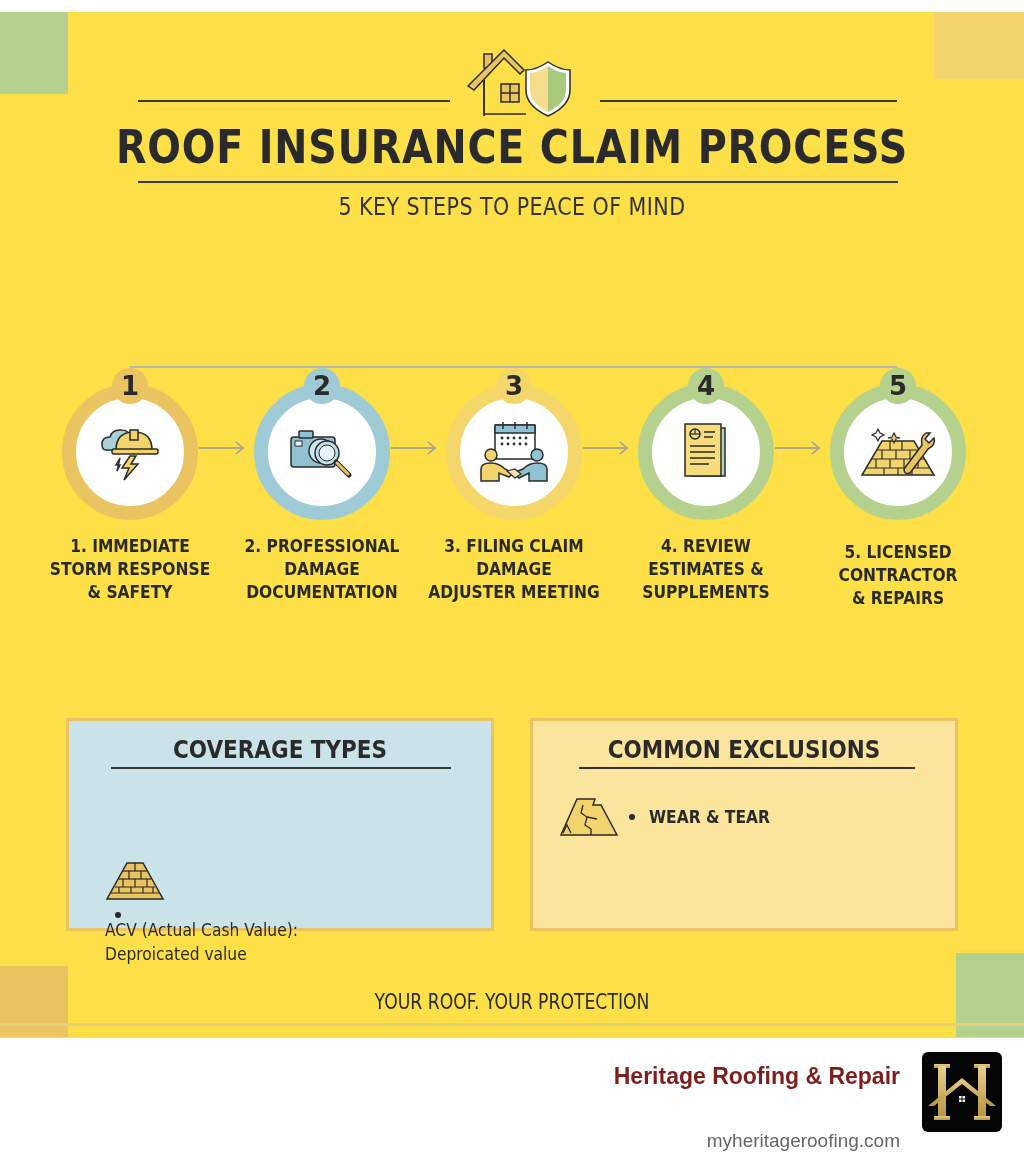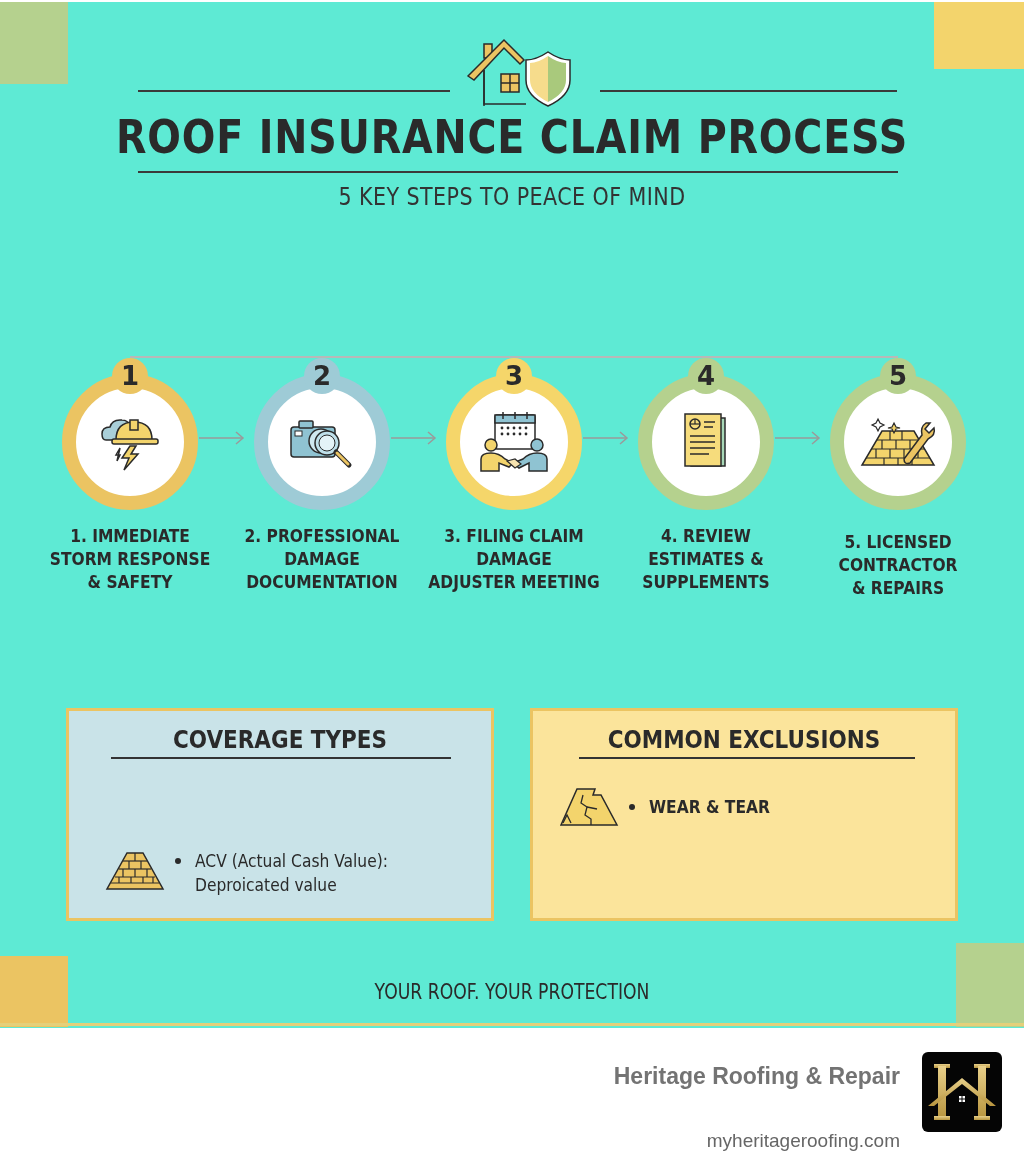--- a/index.html
+++ b/index.html
@@ -1,18 +1,18 @@
 <!DOCTYPE html>
 <html><head>
 <meta charset="utf-8">
 <style>
   * { box-sizing: border-box; margin: 0; padding: 0; }
   html, body { width: 1024px; height: 1154px; background: #ffffff; overflow: hidden; }
   body { position: relative; font-family: "Liberation Sans", "DejaVu Sans", sans-serif; color: #2b2b2b; }
-  .page { position: absolute; left: 0; top: 2px; width: 1024px; height: 1026px; background: #5eead4; }
+  .page { position: absolute; left: 0; top: 12px; width: 1024px; height: 1026px; background: #fde047; }
   .corner { position: absolute; }
   .corner.tl { left: 0; top: 0; width: 68px; height: 82px; background: #b5d18e; }
   .corner.tr { right: 0; top: 0; width: 90px; height: 67px; background: #f3d46c; }
   .corner.bl { left: 0; top: 954px; width: 68px; height: 71px; background: #ebc462; }
   .corner.br { right: 0; top: 941px; width: 68px; height: 84px; background: #b5d18e; }
   .rule { position: absolute; height: 2px; background: #3a3a3a; }
   .logo-icon { position: absolute; left: 466px; top: 34px; width: 106px; height: 72px; }
   .title { position: absolute; left: 0; width: 1024px; top: 108px; text-align: center;
     font-family: "DejaVu Sans", sans-serif; font-weight: bold; font-size: 46px; letter-spacing: 1px;
     color: #2a2a2a; transform: scaleX(0.86); transform-origin: center; }
@@ -41,21 +41,21 @@
   .item-icon { width: 60px; height: 44px; flex: none; }
   .bullet { width: 6px; height: 6px; background: #2a2a2a; border-radius: 50%; margin: 0 14px 0 10px; flex: none; }
   .item-text { font-family: "DejaVu Sans", sans-serif; font-size: 18px; line-height: 24px; color: #2a2a2a;
     transform: scaleX(0.86); transform-origin: left center; white-space: nowrap; }
   .item-text.caps { font-weight: bold; font-size: 18px; }
   .tagline { position: absolute; left: 0; width: 1024px; top: 978px; text-align: center;
     font-family: "DejaVu Sans", sans-serif; font-size: 21px; color: #2a2a2a;
     transform: scaleX(0.82); transform-origin: center; }
   .footer-rule { position: absolute; left: 0; top: 1023px; width: 1024px; height: 3px; background: #e4d07a; }
   .brand-name { position: absolute; right: 124px; top: 1063px; font-weight: bold; font-size: 23px;
-    color: #737373; font-family: "Liberation Sans", sans-serif; }
+    color: #7f1d1d; font-family: "Liberation Sans", sans-serif; }
   .brand-url { position: absolute; right: 124px; top: 1090px; font-size: 19px; color: #666;
     font-family: "Liberation Sans", sans-serif; margin-top: 40px; }
   .brand-logo { position: absolute; left: 922px; top: 1052px; width: 80px; height: 80px;
     background: #050505; border-radius: 6px; }
 </style>
 </head>
 <body>
 
 <div class="page">
   <div class="corner tl"></div>
@@ -220,21 +220,21 @@
     <div class="step-label" style="top:172px;">5. LICENSED
 CONTRACTOR
 &amp; REPAIRS</div>
   </div>
 
   <div class="card cov">
     <div class="card-title">COVERAGE TYPES</div>
     <div class="card-rule" style="left:42px; width:340px;"></div>
 
 
-    <div class="item" style="left:36px; top:138px;">
+    <div class="item" style="left:36px; top:138px;flex-direction:column;">
       <svg class="item-icon" viewBox="0 0 60 44">
         <polygon points="22,4 38,4 58,40 2,40" fill="#ebc462" stroke="#2a2a2a" stroke-width="1.5"></polygon>
         <g stroke="#2a2a2a" stroke-width="1.2">
           <line x1="18" y1="12" x2="42" y2="12"></line>
             <line x1="14" y1="20" x2="46" y2="20"></line>
             <line x1="10" y1="28" x2="50" y2="28"></line>
             <line x1="6" y1="34" x2="54" y2="34"></line>
           <line x1="30" y1="4" x2="30" y2="12"></line>
             <line x1="24" y1="12" x2="24" y2="20"></line>
             <line x1="36" y1="12" x2="36" y2="20"></line>

